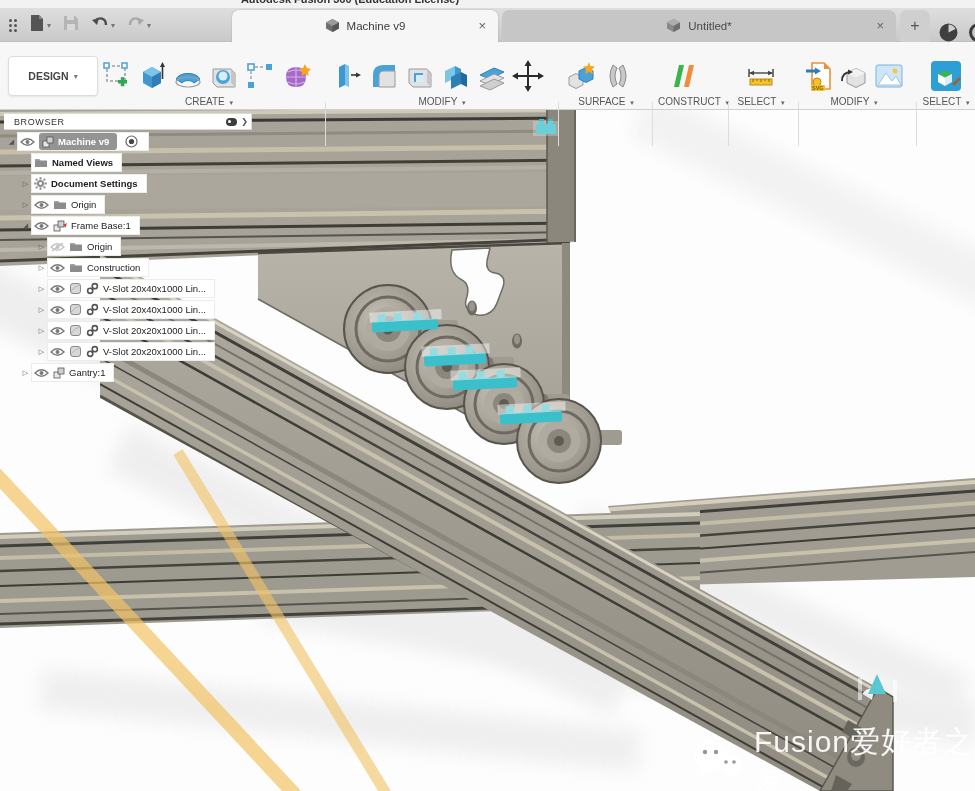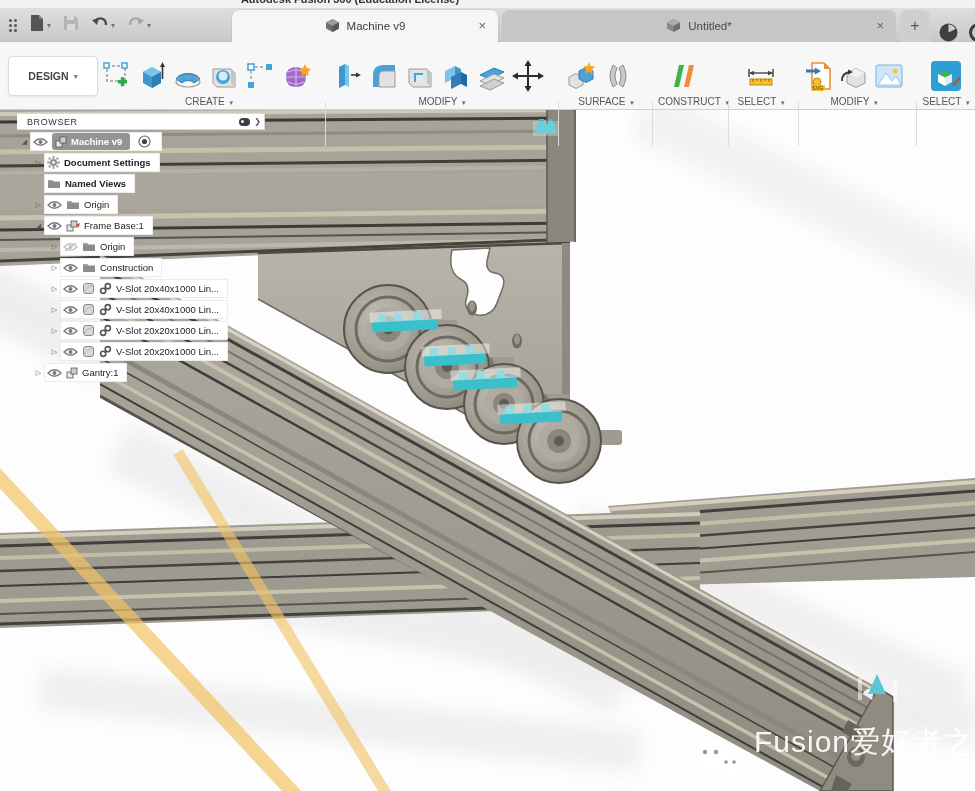--- a/index.html
+++ b/index.html
@@ -32,21 +32,21 @@
   .rtab.active{color:#0696d7;border-bottom:3px solid #0696d7;}
   .group{position:absolute;top:17px;height:50px;}
   .gicons{display:flex;align-items:flex-start;gap:4px;height:36px;}
   .gicon{width:32px;height:34px;display:flex;align-items:center;justify-content:center;position:relative;}
   .glabel{text-align:center;font-size:10px;color:#555;margin-top:1px;white-space:nowrap;}
   .glabel .caret-sm{font-size:7px;color:#666;}
   .vsep{position:absolute;top:60px;height:44px;width:1px;background:#dcdcdc;z-index:41;}
   .design-box{position:absolute;left:8px;top:56px;width:88px;height:38px;background:#fff;border:1px solid #dcdcdc;border-radius:4px;box-shadow:0 1px 2px rgba(0,0,0,.08);display:flex;align-items:center;justify-content:center;gap:3px;font-size:10.5px;font-weight:bold;color:#444;z-index:45;}
   .svg-badge{position:absolute;left:7px;bottom:2px;font-size:5.5px;font-weight:bold;color:#7a5b00;background:#f6c12b;padding:0 1px;border-radius:1px;}
   
-  .browser{position:absolute;left:17px;top:113px;width:260px;z-index:30;font-size:9.5px;color:#222;}
+  .browser{position:absolute;left:4px;top:113px;width:260px;z-index:30;font-size:9.5px;color:#222;}
   .bheader{width:248px;height:17px;background:#fff;border:1px solid #d9d9d9;border-left:none;box-sizing:border-box;display:flex;align-items:center;}
   .bheader .btitle{font-size:9px;letter-spacing:.6px;color:#333;margin-left:10px;flex:1;}
   .bh-pill{width:11px;height:8px;background:#3d3d3d;border-radius:4px;margin-right:4px;position:relative;}
   .bh-pill i{position:absolute;left:2px;top:2.5px;width:3px;height:3px;background:#fff;border-radius:50%;}
   .bh-chevron{font-size:8px;color:#555;margin-right:3px;}
   .trow{display:flex;align-items:center;height:19px;margin-top:2px;}
   .chip{display:inline-flex;align-items:center;background:#fff;border:1px solid #ececec;height:19px;padding:0 8px 0 2px;gap:4px;box-sizing:border-box;}
   .expander{width:11px;text-align:center;font-size:7px;color:#555;flex:none;}
   .rlabel{white-space:nowrap;}
   .sel-chip{background:#949494;border-radius:3px;color:#fff;font-weight:bold;display:inline-flex;align-items:center;gap:4px;padding:1px 8px 1px 3px;height:15px;}
@@ -639,20 +639,31 @@
       <span class="radio-chip">
         <svg width="13" height="13" viewBox="0 0 13 13">
             <circle cx="6.5" cy="6.5" r="5.5" fill="#fff" stroke="#666" stroke-width="1.2"></circle>
             <circle cx="6.5" cy="6.5" r="2.6" fill="#444"></circle>
           </svg>
       </span>
     </span>
   </div>
 
   <div class="trow" style="padding-left:16px;">
+    <span class="expander"></span>
+    <span class="chip">
+      <svg width="14" height="11" viewBox="0 0 14 11">
+          <path d="M1,2 h4 l1.5,1.5 H13 V10 H1z" fill="#8d8d8d"></path>
+          <path d="M1,2 h4 l1.5,1.5 H1z" fill="#a5a5a5"></path>
+        </svg>
+      <span class="rlabel" style="font-weight:bold;">Named Views</span>
+    </span>
+  </div>
+
+  <div class="trow" style="padding-left:16px;">
     <span class="expander">▷</span>
     <span class="chip">
       <svg width="13" height="13" viewBox="0 0 13 13">
           <circle cx="6.5" cy="6.5" r="3.6" fill="#8f8f8f"></circle>
           <circle cx="6.5" cy="6.5" r="1.4" fill="#fff"></circle>
           <g fill="#8f8f8f">
             <rect x="5.5" y="0.2" width="2" height="2.4"></rect>
             <rect x="5.5" y="10.4" width="2" height="2.4"></rect>
             <rect x="0.2" y="5.5" width="2.4" height="2"></rect>
             <rect x="10.4" y="5.5" width="2.4" height="2"></rect>
@@ -660,31 +671,20 @@
             <rect x="9.4" y="1.6" width="2" height="2"></rect>
             <rect x="1.6" y="9.4" width="2" height="2"></rect>
             <rect x="9.4" y="9.4" width="2" height="2"></rect>
           </g>
         </svg>
       <span class="rlabel" style="font-weight:bold;">Document Settings</span>
     </span>
   </div>
 
   <div class="trow" style="padding-left:16px;">
-    <span class="expander"></span>
-    <span class="chip">
-      <svg width="14" height="11" viewBox="0 0 14 11">
-          <path d="M1,2 h4 l1.5,1.5 H13 V10 H1z" fill="#8d8d8d"></path>
-          <path d="M1,2 h4 l1.5,1.5 H1z" fill="#a5a5a5"></path>
-        </svg>
-      <span class="rlabel" style="font-weight:bold;">Named Views</span>
-    </span>
-  </div>
-
-  <div class="trow" style="padding-left:16px;">
     <span class="expander">▷</span>
     <span class="chip">
       <svg width="15" height="10" viewBox="0 0 15 10">
           <path d="M1,5 Q7.5,-1.5 14,5 Q7.5,11.5 1,5z" fill="none" stroke="#7a7a7a" stroke-width="1.4"></path>
           <circle cx="7.5" cy="5" r="2" fill="#7a7a7a"></circle>
         </svg>
       <svg width="14" height="11" viewBox="0 0 14 11">
           <path d="M1,2 h4 l1.5,1.5 H13 V10 H1z" fill="#8d8d8d"></path>
           <path d="M1,2 h4 l1.5,1.5 H1z" fill="#a5a5a5"></path>
         </svg>

